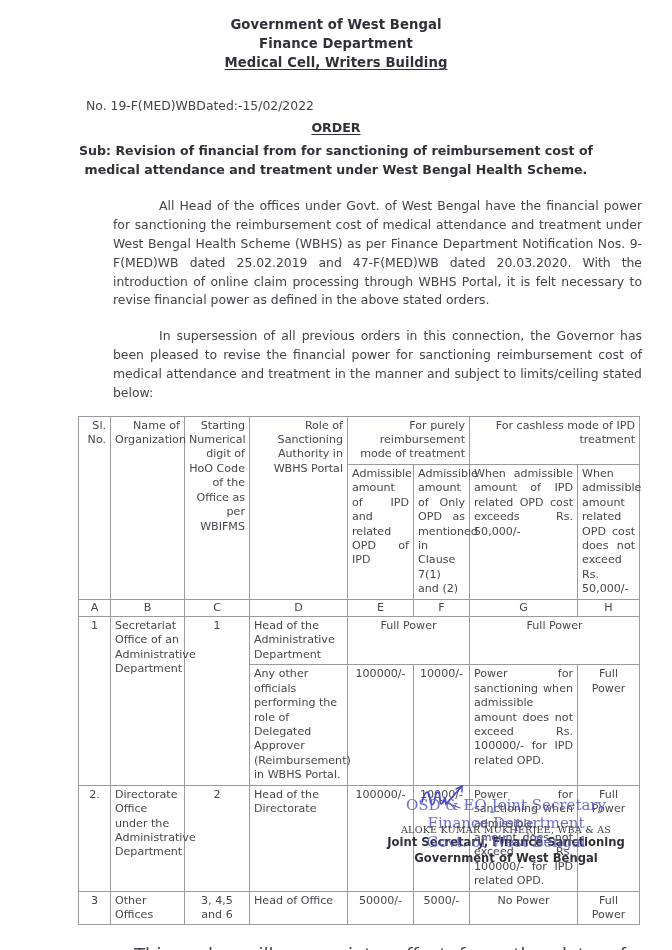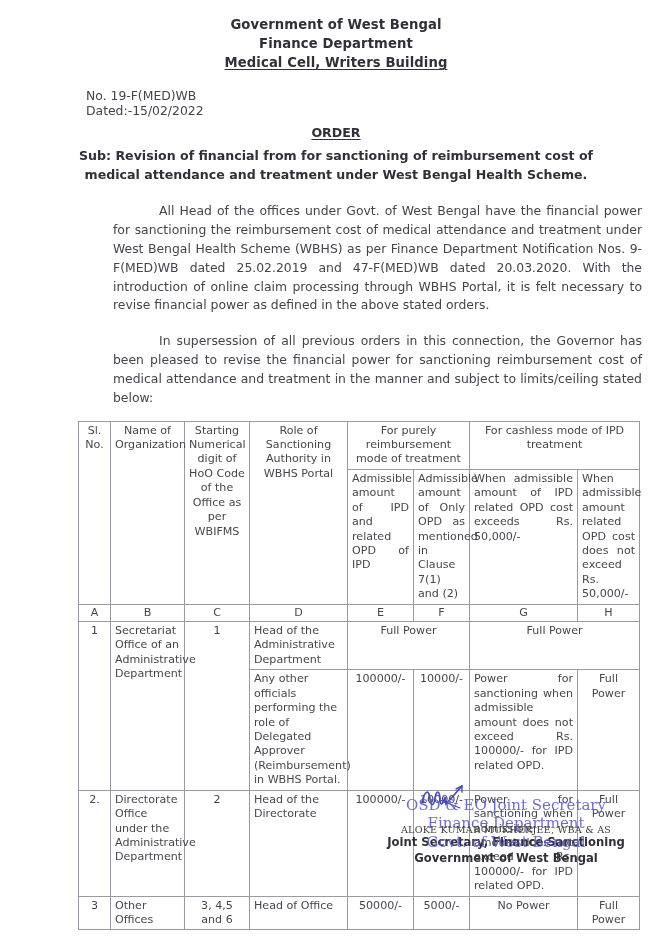--- a/index.html
+++ b/index.html
@@ -32,28 +32,26 @@
     font-size: 13.2px;
     letter-spacing: 0.1px;
     color: #2f3038;
   }
   .letterhead .lh-line.underlined {
     text-decoration: underline;
     text-underline-offset: 2px;
   }
 
   .refrow {
-    margin-top: 16px;
+    margin-top: 26px;
     padding: 0 28px 0 86px;
     display: flex;
-    justify-content: space-between;
     align-items: baseline;
     font-size: 12.4px;
     color: #44454c;
-    flex-direction: column;
   }
   .refrow .memo-no { white-space: nowrap; }
   .refrow .memo-date { white-space: nowrap; }
 
   .order-head {
     text-align: center;
     margin-top: 7px;
     font-size: 12.6px;
     font-weight: bold;
     text-decoration: underline;
@@ -98,21 +96,21 @@
     color: #46474e;
   }
   table.grid td, table.grid th {
     border: 1px solid #9a9aa2;
     padding: 2px 4px;
     vertical-align: top;
     font-weight: normal;
     line-height: 1.30;
   }
   th.hcell {
-    text-align: center;
+    text-align: right;
     vertical-align: top;
   }
   td.c { text-align: center; }
   td.j { text-align: justify; text-justify: inter-word; }
   td.num { text-align: center; white-space: nowrap; }
   tr.letters td {
     text-align: center;
     padding: 1px 4px 2px 4px;
     line-height: 1.2;
   }

